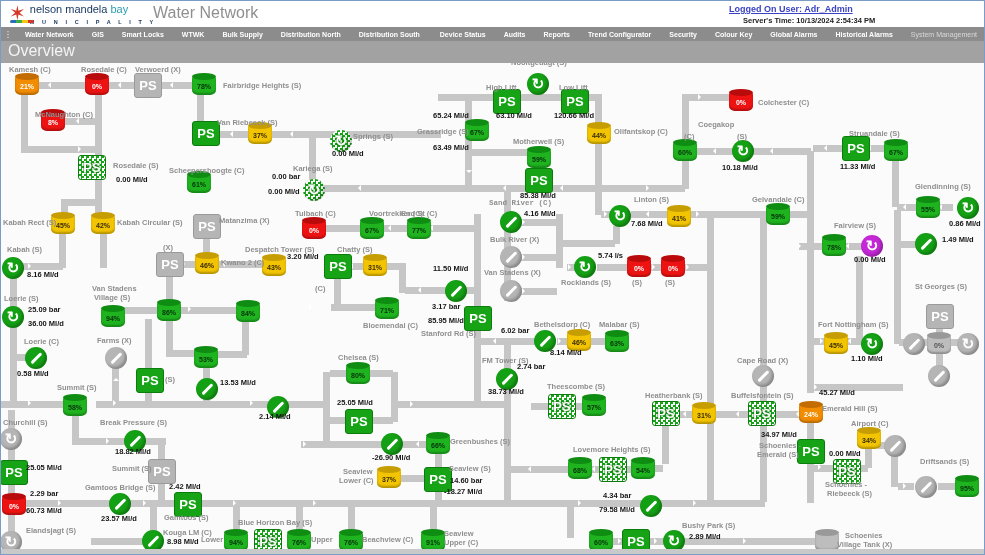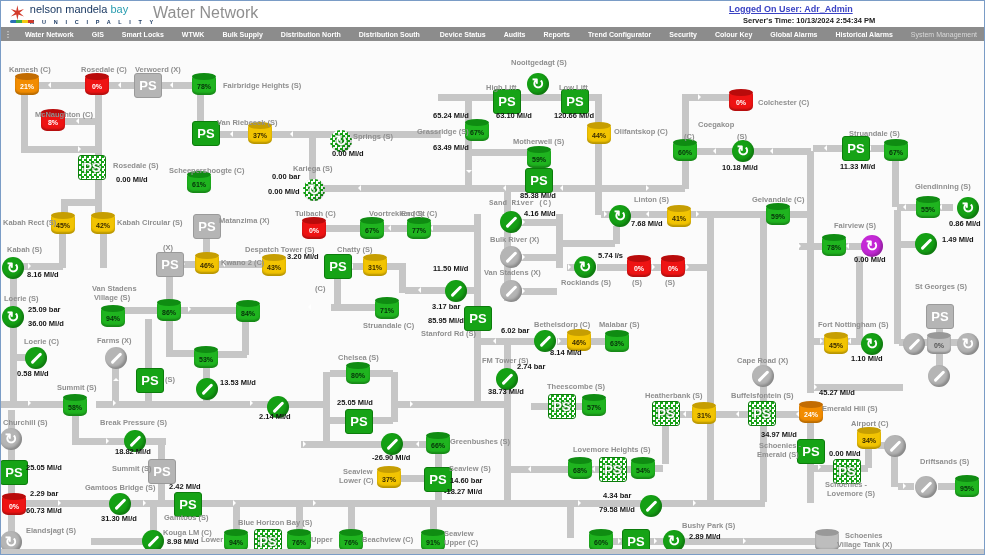--- a/index.html
+++ b/index.html
@@ -435,21 +435,21 @@
       <div class="lbl n" style="left: 314px; top: 283px;">(C)</div>
       <div class="lbl n" style="left: 488px; top: 198px; font-family: Liberation Mono, monospace;">Sand River (C)</div>
       <div class="lbl n" style="left: 489px; top: 234px;">Bulk River (X)</div>
       <div class="lbl n" style="left: 483px; top: 267px;">Van Stadens (X)</div>
       <div class="lbl n" style="left: 560px; top: 277px;">Rocklands (S)</div>
       <div class="lbl n" style="left: 631px; top: 277px;">(S)</div>
       <div class="lbl n" style="left: 664px; top: 277px;">(S)</div>
       <div class="lbl n" style="left: 914px; top: 281px;">St Georges (S)</div>
       <div class="lbl n" style="left: 817px; top: 319px;">Fort Nottingham (S)</div>
       <div class="lbl n" style="left: 736px; top: 355px;">Cape Road (X)</div>
-      <div class="lbl n" style="left: 362px; top: 320px;">Struandale (C)</div>
+      <div class="lbl n" style="left: 362px; top: 320px;">Bloemendal (C)</div>
       <div class="lbl n" style="left: 420px; top: 328px;">Stanford Rd (S)</div>
       <div class="lbl n" style="left: 533px; top: 319px;">Bethelsdorp (C)</div>
       <div class="lbl n" style="left: 598px; top: 319px;">Malabar (S)</div>
       <div class="lbl n" style="left: 481px; top: 355px;">FM Tower (S)</div>
       <div class="lbl n" style="left: 3px; top: 293px;">Loerie (S)</div>
       <div class="lbl n" style="left: 23px; top: 336px;">Loerie (C)</div>
       <div class="lbl n" style="left: 91px; top: 283px;">Van Stadens</div>
       <div class="lbl n" style="left: 93px; top: 292px;">Village (S)</div>
       <div class="lbl n" style="left: 96px; top: 335px;">Farms (X)</div>
       <div class="lbl n" style="left: 164px; top: 374px;">(S)</div>
@@ -468,21 +468,21 @@
       <div class="lbl n" style="left: 448px; top: 463px;">Seaview (S)</div>
       <div class="lbl n" style="left: 546px; top: 381px;">Theescombe (S)</div>
       <div class="lbl n" style="left: 572px; top: 444px;">Lovemore Heights (S)</div>
       <div class="lbl n" style="left: 644px; top: 390px;">Heatherbank (S)</div>
       <div class="lbl n" style="left: 730px; top: 390px;">Buffelsfontein (S)</div>
       <div class="lbl n" style="left: 821px; top: 403px;">Emerald Hill (S)</div>
       <div class="lbl n" style="left: 850px; top: 418px;">Airport (C)</div>
       <div class="lbl n" style="left: 758px; top: 440px;">Schoenies -</div>
       <div class="lbl n" style="left: 756px; top: 449px;">Emerald (S)</div>
       <div class="lbl n" style="left: 824px; top: 479px;">Schoenies -</div>
-      <div class="lbl n" style="left: 826px; top: 488px;">Lovemore (S)</div>
+      <div class="lbl n" style="left: 826px; top: 488px;">Riebeeck (S)</div>
       <div class="lbl n" style="left: 919px; top: 456px;">Driftsands (S)</div>
       <div class="lbl n" style="left: 681px; top: 520px;">Bushy Park (S)</div>
       <div class="lbl n" style="left: 844px; top: 530px;">Schoenies</div>
       <div class="lbl n" style="left: 836px; top: 539px;">Village Tank (X)</div>
       <div class="lbl n" style="left: 237px; top: 517px;">Blue Horizon Bay (S)</div>
       <div class="lbl n" style="left: 200px; top: 534px;">Lower</div>
       <div class="lbl n" style="left: 310px; top: 534px;">Upper</div>
       <div class="lbl n" style="left: 361px; top: 534px;">Beachview (C)</div>
       <div class="lbl n" style="left: 443px; top: 528px;">Seaview</div>
       <div class="lbl n" style="left: 443px; top: 537px;">Upper (C)</div>
@@ -519,21 +519,21 @@
       <div class="lbl v" style="left: 27px; top: 304px;">25.09 bar</div>
       <div class="lbl v" style="left: 27px; top: 318px;">36.00 Ml/d</div>
       <div class="lbl v" style="left: 16px; top: 368px;">0.58 Ml/d</div>
       <div class="lbl v" style="left: 219px; top: 377px;">13.53 Ml/d</div>
       <div class="lbl v" style="left: 258px; top: 411px;">2.14 Ml/d</div>
       <div class="lbl v" style="left: 25px; top: 462px;">25.05 Ml/d</div>
       <div class="lbl v" style="left: 29px; top: 488px;">2.29 bar</div>
       <div class="lbl v" style="left: 25px; top: 505px;">60.73 Ml/d</div>
       <div class="lbl v" style="left: 114px; top: 446px;">18.82 Ml/d</div>
       <div class="lbl v" style="left: 168px; top: 481px;">2.42 Ml/d</div>
-      <div class="lbl v" style="left: 100px; top: 513px;">31.30 Ml/d</div>
+      <div class="lbl v" style="left: 100px; top: 513px;">23.57 Ml/d</div>
       <div class="lbl v" style="left: 166px; top: 536px;">8.98 Ml/d</div>
       <div class="lbl v" style="left: 336px; top: 397px;">25.05 Ml/d</div>
       <div class="lbl v" style="left: 371px; top: 452px;">-26.90 Ml/d</div>
       <div class="lbl v" style="left: 449px; top: 475px;">14.60 bar</div>
       <div class="lbl v" style="left: 443px; top: 486px;">-18.27 Ml/d</div>
       <div class="lbl v" style="left: 602px; top: 490px;">4.34 bar</div>
       <div class="lbl v" style="left: 598px; top: 504px;">79.58 Ml/d</div>
       <div class="lbl v" style="left: 688px; top: 531px;">2.89 Ml/d</div>
     </div>
 
@@ -567,15 +567,18 @@
         <span class="menu-item">Reports</span>
         <span class="menu-item">Trend Configurator</span>
         <span class="menu-item">Security</span>
         <span class="menu-item">Colour Key</span>
         <span class="menu-item">Global Alarms</span>
         <span class="menu-item">Historical Alarms</span>
         <span class="menu-item muted">System Management</span>
       </div>
   </div>
 
+  <div id="pagebar">
+    <div id="page-title">Overview</div>
+  </div>
 
   <div id="bottombar"></div>
 </div>
 
 </body></html>

